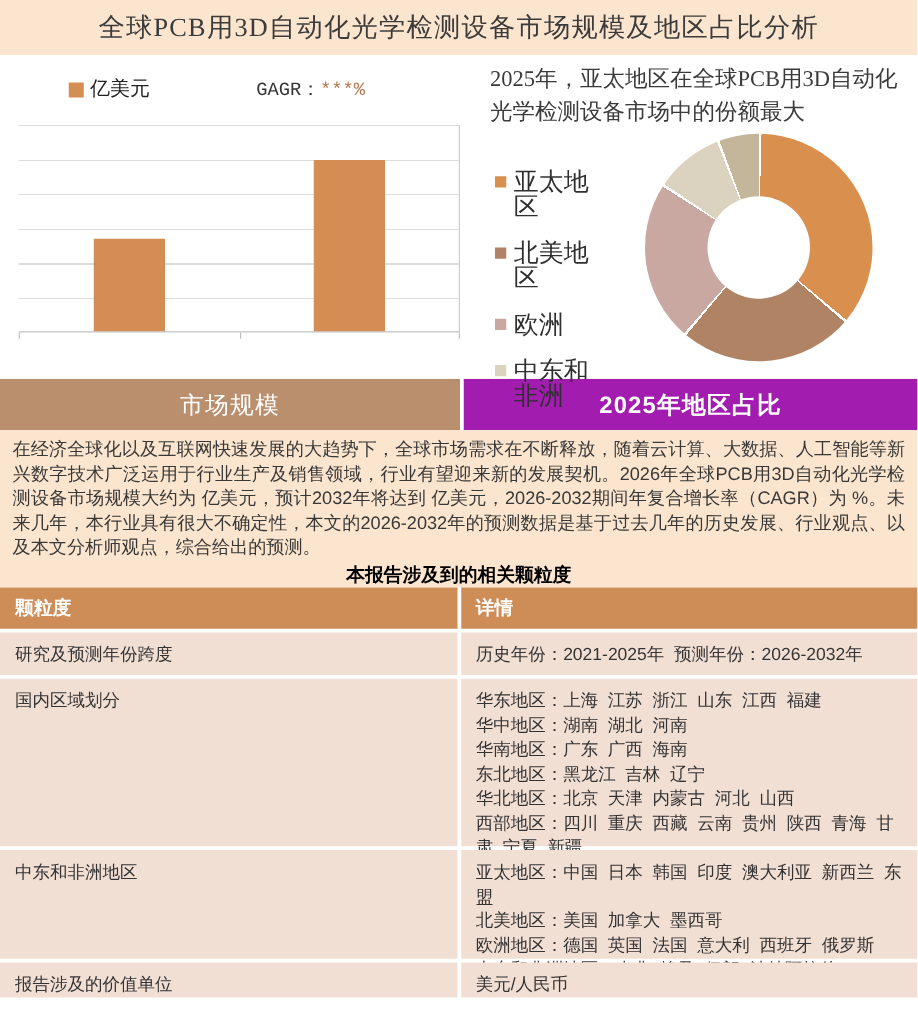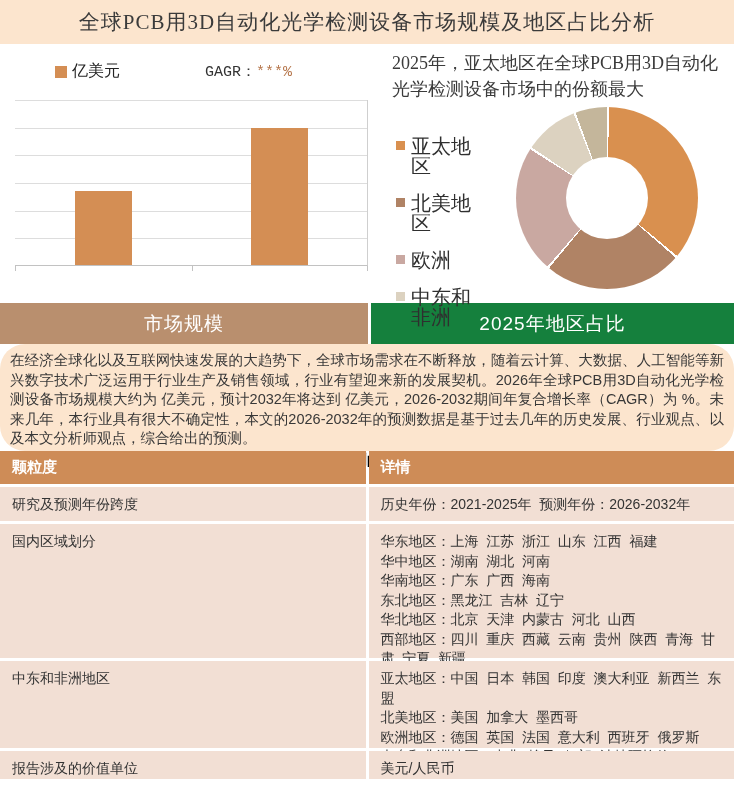--- a/index.html
+++ b/index.html
@@ -42,24 +42,24 @@
   .dlegend-item .dlegend-label { font-size:20px; line-height:20px; color:#2F2F2F; width:76px; }
   .donut { position:absolute; left:148px; top:63px; width:182px; height:182px; border-radius:50%; }
   .donut .hole { position:absolute; left:50%; top:50%; width:82px; height:82px; margin:-41px 0 0 -41px;
                  background:#fff; border-radius:50%; }
 
   
   .tab-bar { height:41px; display:flex; background:#fff; }
   .tab { height:100%; display:flex; align-items:center; justify-content:center;
          color:#fff; font-size:19px; letter-spacing:1px; cursor:pointer; }
   .tab-left { width:368px; background:#B98F6E; margin-right:3px; }
-  .tab-right { flex:1; background:#15803d; }
+  .tab-right { flex:1; background:#a21caf;font-weight:bold; }
 
   
-  .peach-block { background:#FCE5CE; padding:7px 10px 0 10px; height:107px;border-radius:25px; }
+  .peach-block { background:#FCE5CE; padding:7px 10px 0 10px; height:126px; }
   .summary { font-size:14.5px; line-height:19.5px; color:#383838; text-align:justify; }
   .table-title { text-align:center; font-size:15px; font-weight:bold; color:#000; margin-top:2px; }
 
   
   .report-table { height:306px; background:#fff; display:grid;
                   grid-template-columns:1fr 1fr; column-gap:3px; row-gap:3px;
                   grid-template-rows:33px 34px 134px 87px 1fr; }
   .th { background:#CE8C57; color:#fff; font-size:15px; font-weight:bold;
         padding:7px 0 0 12px; }
   .td { background:#F2DFD4; color:#333; font-size:14px; line-height:19.5px;

